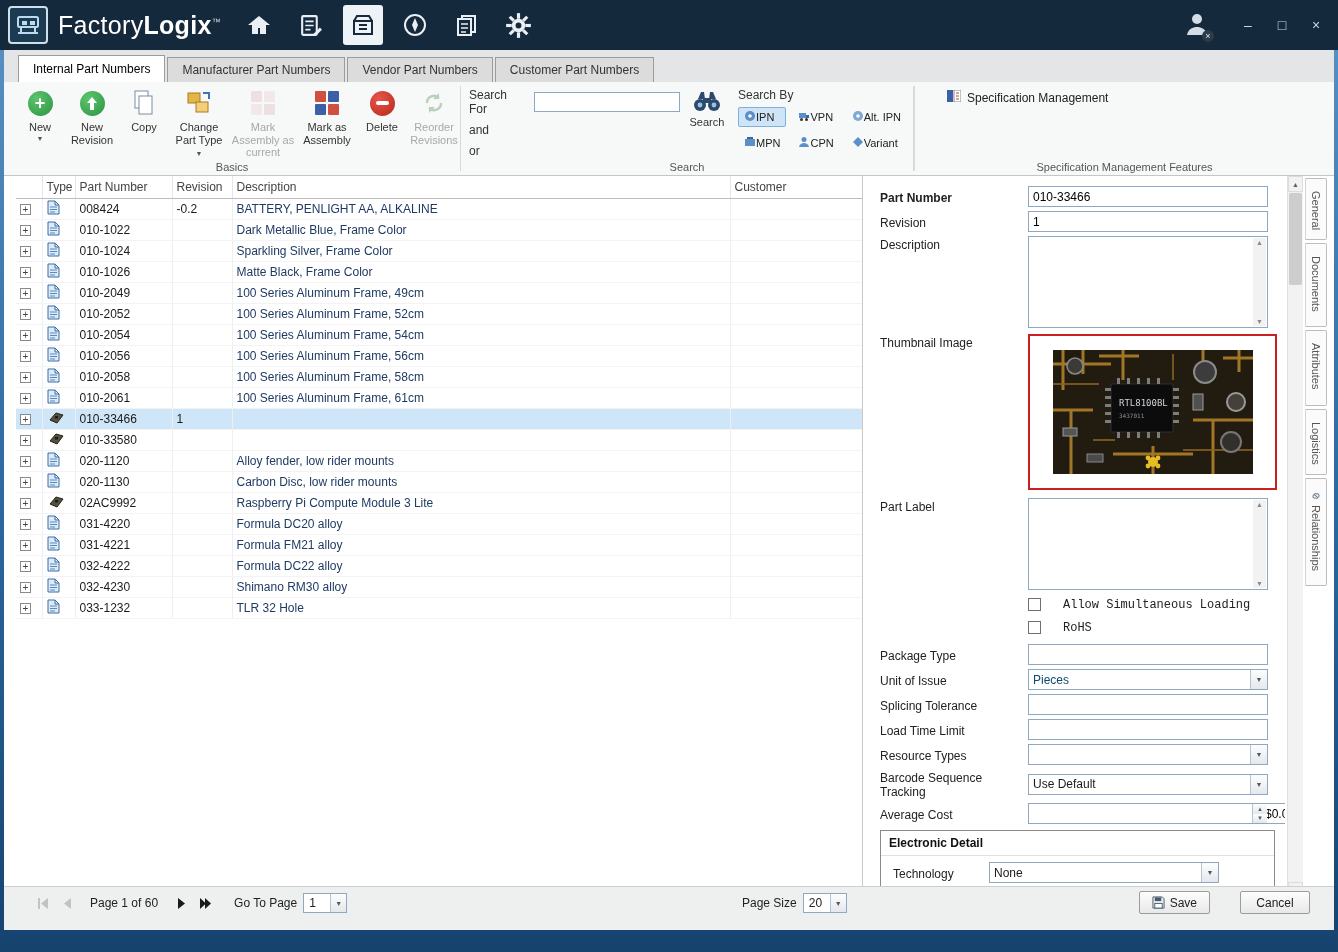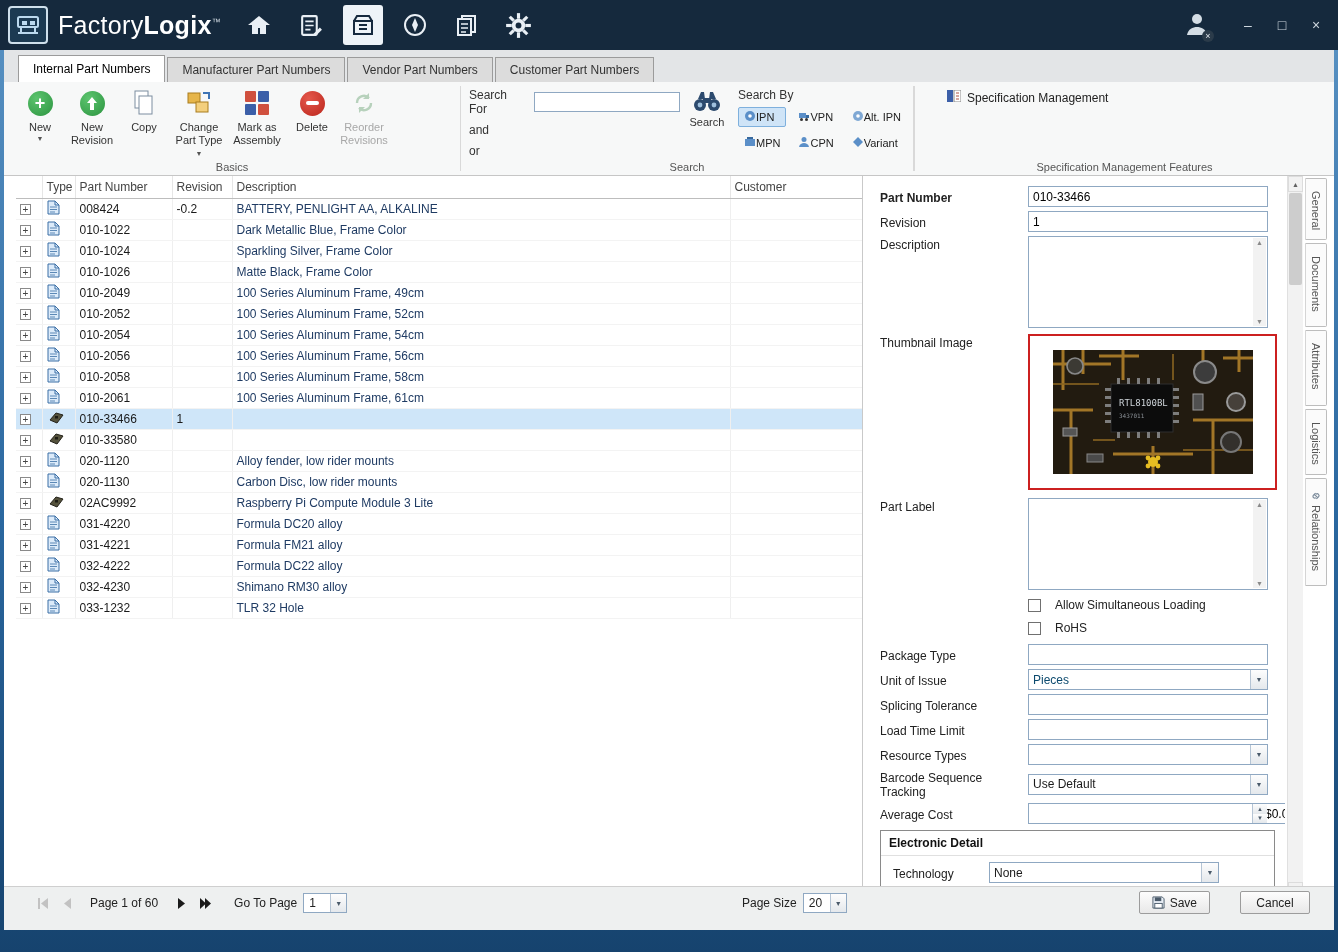--- a/index.html
+++ b/index.html
@@ -81,21 +81,21 @@
   
   .detail { position:absolute; left:866px; top:0; width:415px; bottom:0; padding:10px 8px 0 10px; overflow:hidden; background:#fff; }
   .drow { display:flex; align-items:center; margin-bottom:4px; }
   .drow.top { align-items:flex-start; }
   .drow > label { width:148px; flex:0 0 148px; color:#222; padding-top:2px; }
   .drow > label.bold { font-weight:bold; }
   .dinput { width:240px; height:21px; border:1px solid #8fa8c2; padding:0 4px; font-size:12px; font-family:"Liberation Sans", sans-serif; background:#fff; }
   .dtextarea { position:relative; width:240px; height:92px; border:1px solid #8fa8c2; background:#fff; }
   .ta-rail { position:absolute; top:1px; right:1px; bottom:1px; width:13px; background:#f2f2f2; display:flex; flex-direction:column; justify-content:space-between; align-items:center; font-size:7px; color:#8a8a8a; padding:1px 0; }
   .thumb-box { width:254px; height:156px; border:2px solid #cc2020; background:#fff; display:flex; align-items:center; justify-content:center; }
-  .chk-line { display:flex; align-items:center; gap:14px; margin-bottom:5px; }
+  .chk-line { display:flex; align-items:flex-start; gap:22px; margin-bottom:5px;font-family:Liberation Mono, monospace; }
   .cb { width:13px; height:13px; border:1px solid #707070; background:#fff; display:inline-block; cursor:pointer; }
   .dselect { width:240px; height:21px; border:1px solid #8fa8c2; background:#fff; display:flex; align-items:center; position:relative; cursor:pointer; }
   .dselect .sel-text { flex:1; padding:0 4px; color:#1a1a1a; overflow:hidden; white-space:nowrap; }
   .dselect .sel-text.ph { color:#0c4a6e; }
   .dselect .sel-btn { width:17px; height:100%; border-left:1px solid #b5c4d4; background:linear-gradient(#fdfdfd,#e4e8ec); font-size:7px; color:#4a5a6a; display:flex; align-items:center; justify-content:center; }
   .spinwrap { position:relative; width:240px; }
   .spinwrap .dinput { width:288px; text-align:right; padding-right:20px; }
   .spin { position:absolute; right:1px; top:1px; width:15px; height:19px; display:flex; flex-direction:column; }
   .spin span { flex:1; border-left:1px solid #b5c4d4; background:linear-gradient(#fdfdfd,#e4e8ec); font-size:6px; color:#4a5a6a; display:flex; align-items:center; justify-content:center; cursor:pointer; }
   .edetail { width:395px; border:1px solid #8a8a8a; margin-top:6px; background:#fff; }
@@ -244,20 +244,31 @@
       </div>
       <div class="rbtn" style="width:58px">
         <span class="icon">
           <svg width="26" height="26" viewBox="0 0 26 26">
               <rect x="2" y="3" width="12" height="10" fill="#e6b54a" stroke="#a97d1e"></rect>
               <rect x="10" y="12" width="12" height="10" fill="#f3cf7d" stroke="#a97d1e"></rect>
               <path d="M17 3h6v6" fill="none" stroke="#3e74b5" stroke-width="2"></path>
             </svg>
         </span>
         <span><span>Change Part Type</span> <span class="caret">▼</span></span>
+      </div>
+      <div class="rbtn disabled" style="width:70px">
+        <span class="icon">
+          <span class="grid2">
+              <span style="background:#eebabb"></span>
+              <span style="background:#f3d2d3"></span>
+              <span style="background:#f3d2d3"></span>
+              <span style="background:#eebabb"></span>
+            </span>
+        </span>
+        <span>Mark Assembly as current</span>
       </div>
       <div class="rbtn" style="width:58px">
         <span class="icon">
           <span class="grid2">
               <span style="background:#d0503e"></span>
               <span style="background:#3c5fa8"></span>
               <span style="background:#3c5fa8"></span>
               <span style="background:#d0503e"></span>
             </span>
         </span>

